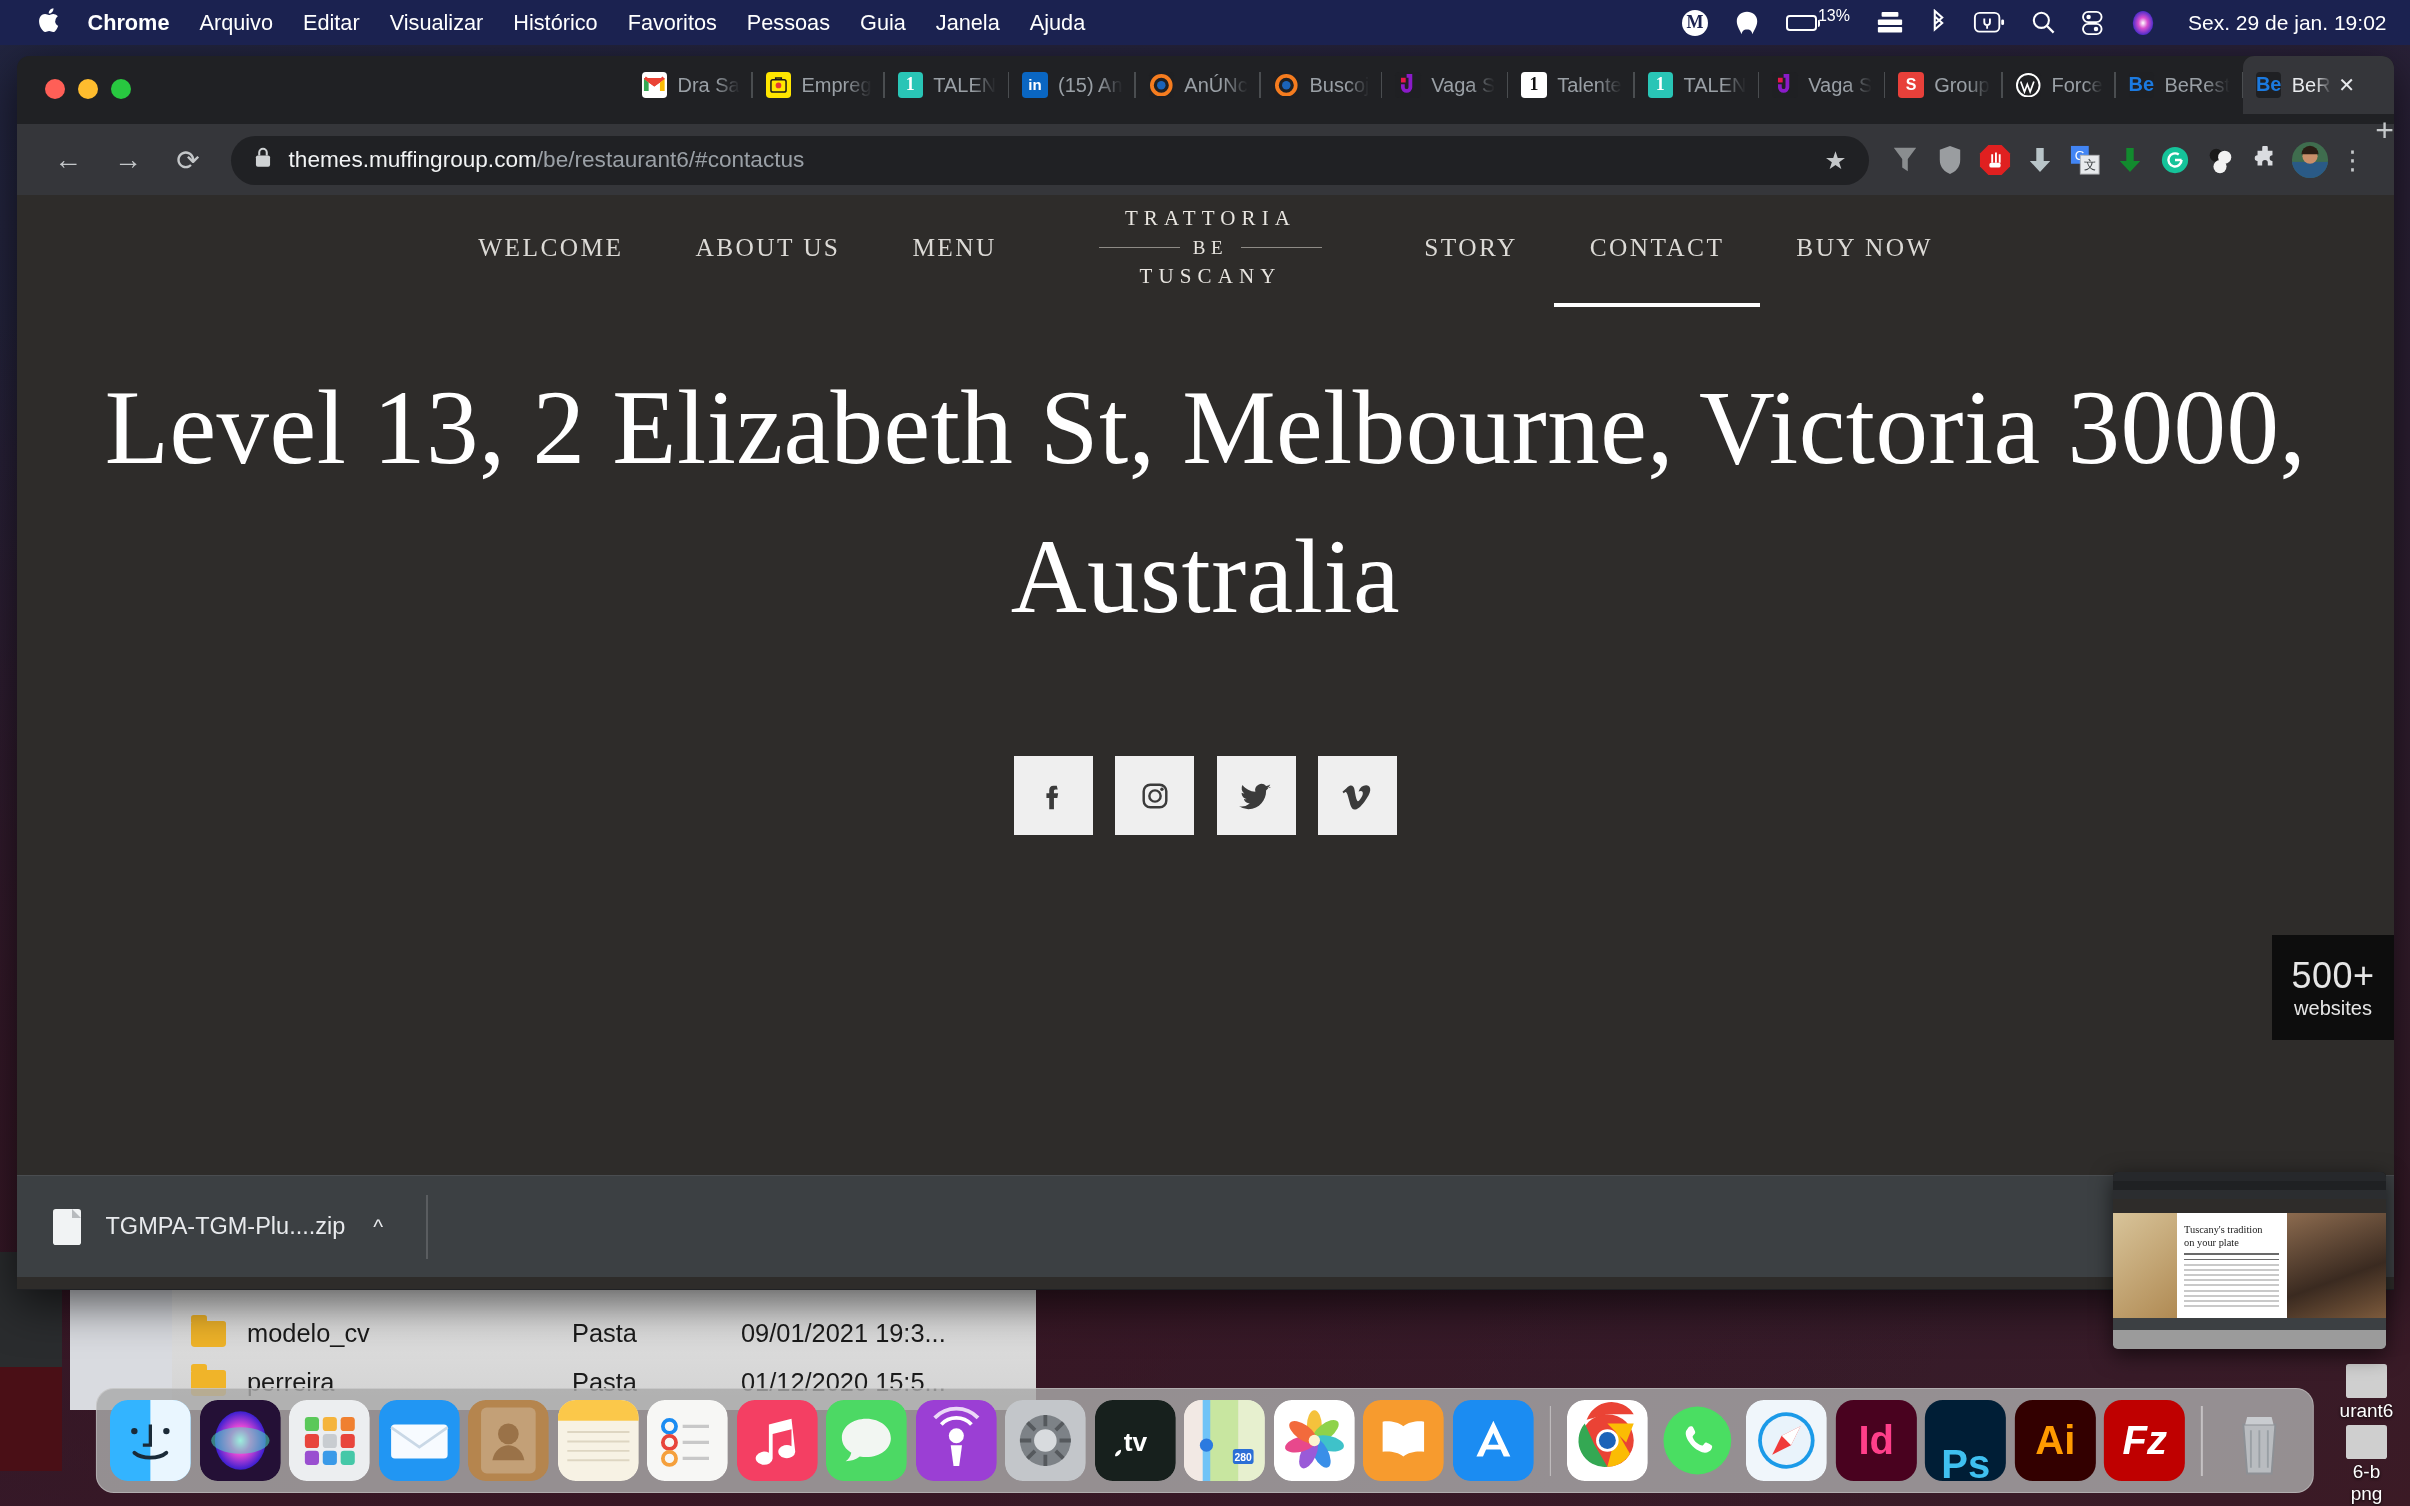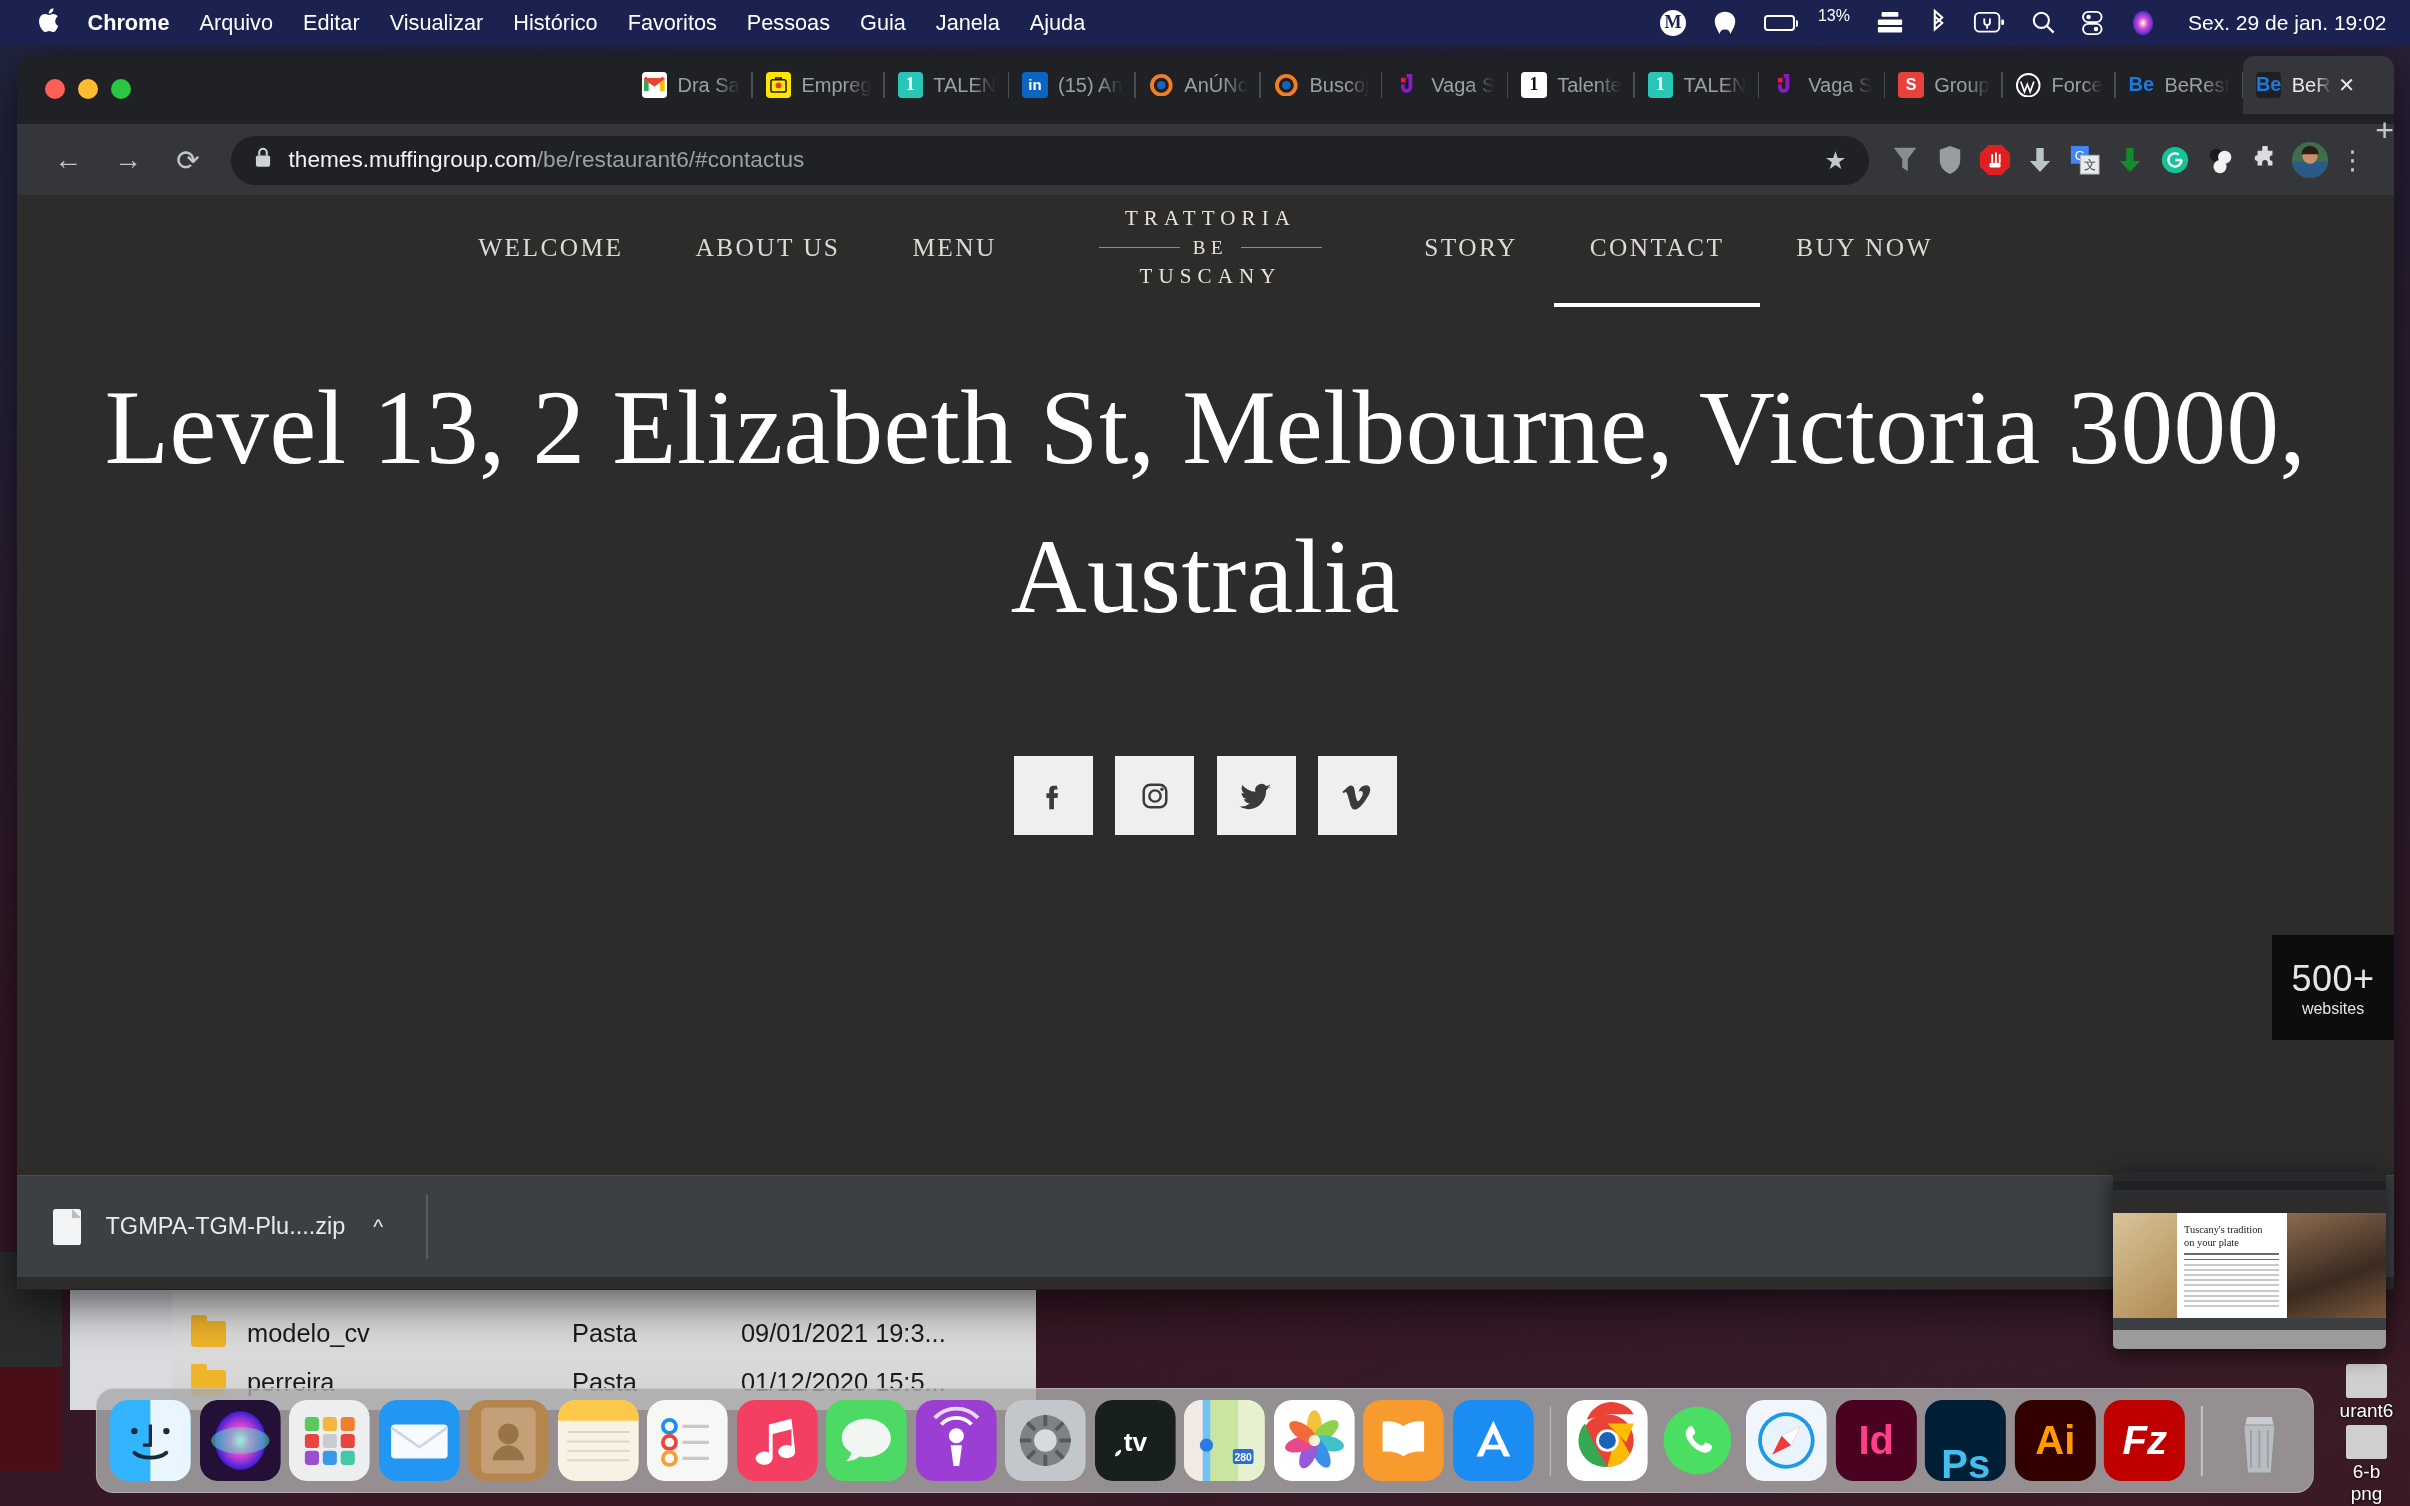--- a/index.html
+++ b/index.html
@@ -16,21 +16,21 @@
   
   #menubar { position:absolute; left:0; top:0; width:2411px; height:45px;
      background:#1b2250; display:flex; align-items:center; color:#fff;
      font-size:21.7px; z-index:60; }
   #menubar .apple { margin-left:36px; margin-right:28px; font-size:25.4px; line-height:1; }
   #menubar .mi { margin-right:30px; white-space:nowrap; }
   #menubar .mi.bold { font-weight:bold; }
   #menubar .right { margin-left:auto; display:flex; align-items:center; margin-right:24.5px; }
   #menubar .right .si { margin-left:26px; display:flex; align-items:center; }
   .clocktxt { font-size:21px; margin-left:32px; white-space:nowrap; }
-  .batt-pct { font-size:16px; margin-left:23px; position:relative; top:-6.6px; }
+  .batt-pct { font-size:16px; margin-left:1px; position:relative; top:-6.6px; }
   .battshape { width:31px; height:16px; border:2.1px solid #fff; border-radius:3.8px; position:relative; }
   .battshape:after { content:""; position:absolute; right:-5.6px; top:3.8px; width:2.8px; height:6.6px; background:#fff; border-radius:0 1.9px 1.9px 0; }
   .mglyph { width:26px; height:26px; border-radius:50%; background:#fff; color:#1b2250;
      font-weight:bold; font-size:18px; display:flex; align-items:center; justify-content:center; font-family:"Liberation Serif", serif; }
 
   
   #chrome { position:absolute; left:17px; top:56px; width:2377px; height:1234px;
      background:#202124; border-radius:12.2px 12.2px 0 0; overflow:hidden; z-index:40;
      box-shadow:0 13px 47px rgba(0,0,0,.65); }
 
@@ -84,21 +84,21 @@
   .hero { text-align:center; padding-top:53px; }
   .hero h1 { font-family:"Liberation Serif", serif; color:#fff; font-size:105px;
      font-weight:400; line-height:1.42; letter-spacing:0.5px; }
   .socials { display:flex; justify-content:center; gap:22.6px; margin-top:105px; }
   .sq { width:79px; height:79px; background:#efefef; display:flex; align-items:center;
      justify-content:center; color:#3b3b3b; }
   .badge500 { position:absolute; right:0; bottom:249px; width:122px; height:105px;
      background:#0d0d0d; color:#e6e6e6; display:flex; flex-direction:column;
      align-items:center; justify-content:center; }
   .badge500 .b1 { font-size:36px; letter-spacing:0.5px; }
-  .badge500 .b2 { font-size:16px; }
+  .badge500 .b2 { font-size:20px; }
 
   .lowerrow { position:absolute; left:0; bottom:0; width:100%; height:141px; display:flex; padding:0 160px; }
   .oh { font-family:"Liberation Serif", serif; color:#fff; font-size:53px; margin-top:45px; }
   .nm { font-family:"Liberation Serif", serif; color:#b9b5b0; font-size:32px; margin-top:68px; margin-left:363px; }
 
   
   .shelf { position:absolute; left:0; bottom:12px; width:2389px; height:102px;
      background:#3c4043; display:flex; align-items:center; border-top:0.9px solid #4a4d50; }
   .dlitem { display:flex; align-items:center; padding-left:36px; color:#e8eaed; font-size:23.5px; }
   .dlicon { width:28px; height:36px; background:#f1f3f4; border-radius:2.8px; margin-right:24.5px; position:relative; }

